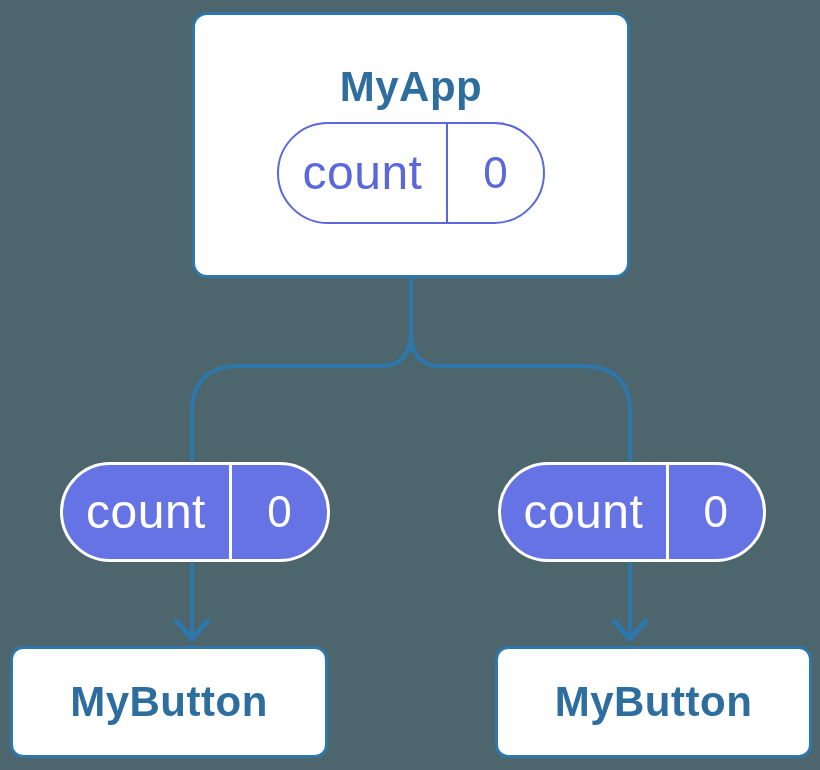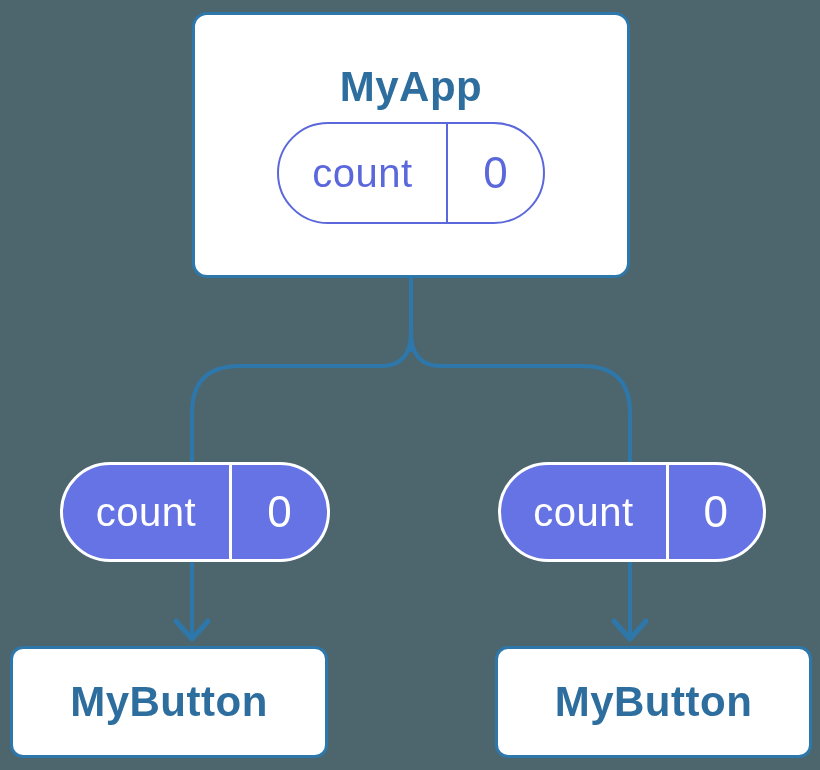--- a/index.html
+++ b/index.html
@@ -69,21 +69,21 @@
     overflow: hidden;
     line-height: 1;
   }
   .pill-cell {
     display: flex;
     align-items: center;
     justify-content: center;
   }
   .pill-label {
     width: 64%;
-    font-size: 40px;
+    font-size: 48px;
     letter-spacing: 0.5px;
     text-align: center;
   }
   .pill-value {
     flex: 1;
     font-size: 44px;
   }
   .pill-outline {
     width: 268px; height: 102px;
     background: var(--node-bg);

